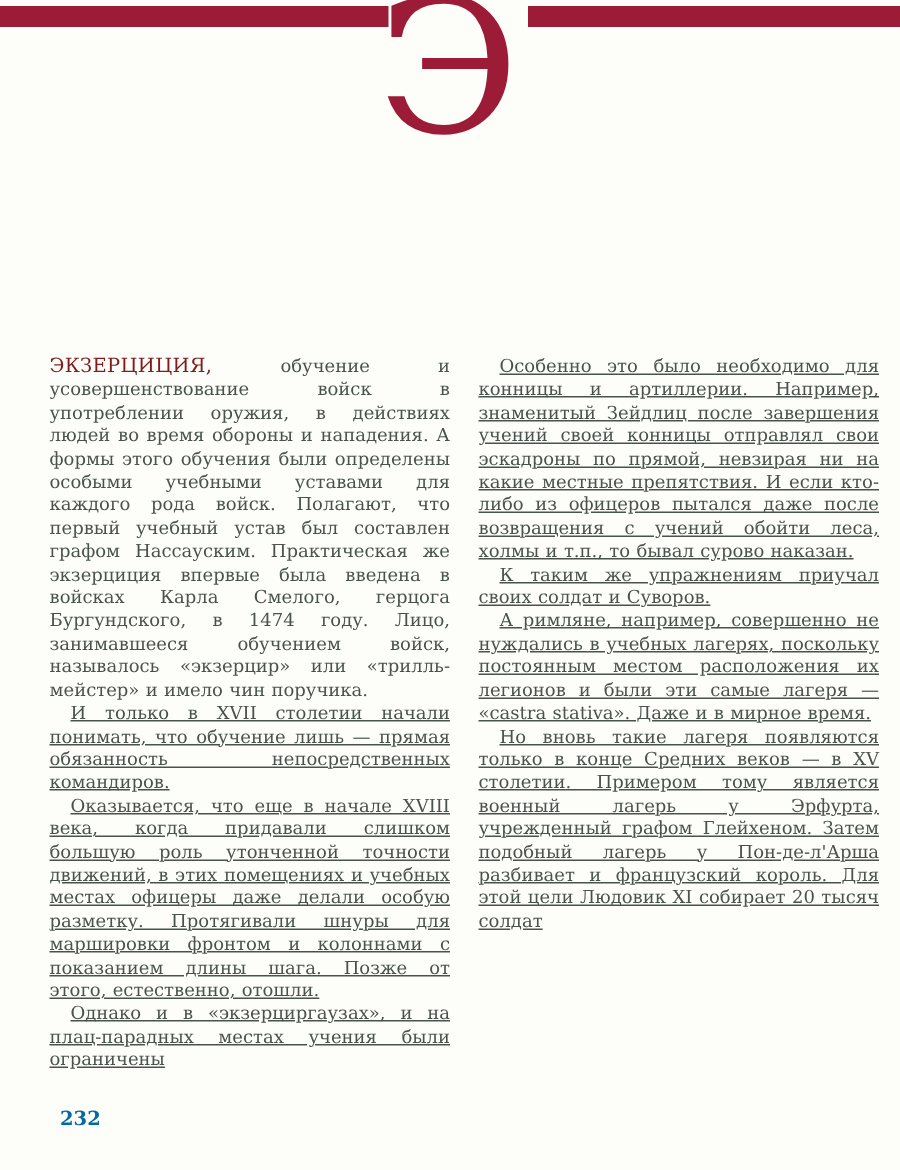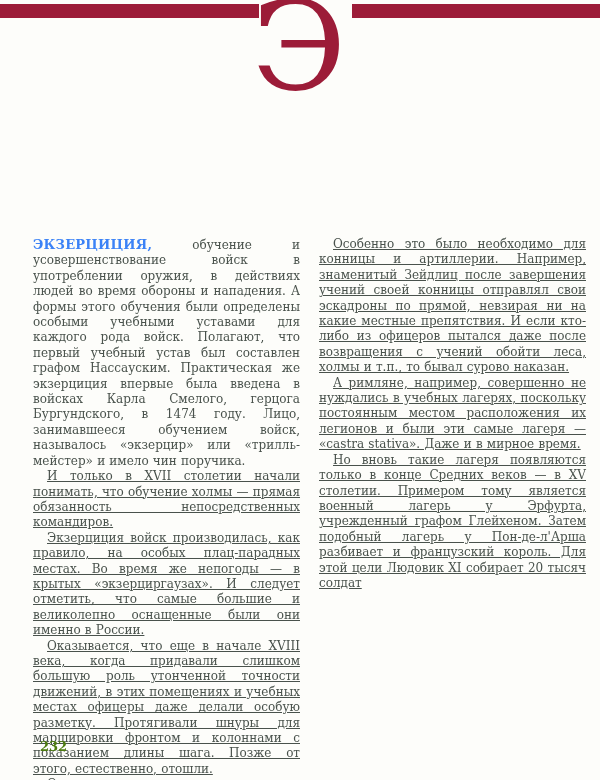--- a/index.html
+++ b/index.html
@@ -37,48 +37,48 @@
   .col p {
     margin: 0;
     font-size: 12px;
     line-height: 15.4px;
     text-align: justify;
     color: #49524c;
     word-spacing: 0.4px;
   }
   .col p.indent { text-indent: 14px; text-decoration: underline; }
   .term {
-    color: #3b82f6;
-    font-weight: bold;
+    color: #7f1d1d;
+    font-weight: normal;
     font-size: 13px;
     letter-spacing: 0.2px;
   }
   .pagenum {
     position: absolute;
     left: 40px; top: 739px;
     font-size: 13px;
     font-weight: bold;
-    color: #4d7c0f;
+    color: #0369a1;
   }
 </style>
 </head>
 <body>
 
 <div class="rule rule-left"></div>
 <div class="rule rule-right"></div>
 <div class="drop-letter">Э</div>
 
 <div class="columns">
   <div class="col">
     <p><span class="term">ЭКЗЕРЦИЦИЯ,</span> <span>обучение и усовершенствование войск в употреблении оружия, в действиях людей во время обороны и нападения. А формы этого обучения были определены особыми учебными уставами для каждого рода войск. Полагают, что первый учебный устав был составлен графом Нассауским. Практическая же экзерциция впервые была введена в войсках Карла Смелого, герцога Бургундского, в 1474 году. Лицо, занимавшееся обучением войск, называлось «экзерцир» или «трилль-мейстер» и имело чин поручика.</span></p>
-    <p class="indent">И только в XVII столетии начали понимать, что обучение холмы — прямая обязанность непосредственных командиров.</p>
-    <p class="indent">Экзерциция войск производилась, как правило, на особых плац-парадных местах. Во время же непогоды — в крытых «экзерциргаузах». И следует отметить, что самые большие и великолепно оснащенные были они именно в России.</p>
+    <p class="indent">И только в XVII столетии начали понимать, что обучение лишь — прямая обязанность непосредственных командиров.</p>
     <p class="indent">Оказывается, что еще в начале XVIII века, когда придавали слишком большую роль утонченной точности движений, в этих помещениях и учебных местах офицеры даже делали особую разметку. Протягивали шнуры для маршировки фронтом и колоннами с показанием длины шага. Позже от этого, естественно, отошли.</p>
     <p class="indent">Однако и в «экзерциргаузах», и на плац-парадных местах учения были ограничены</p>
   </div>
   <div class="col">
     <p class="indent">Особенно это было необходимо для конницы и артиллерии. Например, знаменитый Зейдлиц после завершения учений своей конницы отправлял свои эскадроны по прямой, невзирая ни на какие местные препятствия. И если кто-либо из офицеров пытался даже после возвращения с учений обойти леса, холмы и т.п., то бывал сурово наказан.</p>
+    <p class="indent">К таким же упражнениям приучал своих солдат и Суворов.</p>
     <p class="indent">А римляне, например, совершенно не нуждались в учебных лагерях, поскольку постоянным местом расположения их легионов и были эти самые лагеря — «castra stativa». Даже и в мирное время.</p>
     <p class="indent">Но вновь такие лагеря появляются только в конце Средних веков — в XV столетии. Примером тому является военный лагерь у Эрфурта, учрежденный графом Глейхеном. Затем подобный лагерь у Пон-де-л'Арша разбивает и французский король. Для этой цели Людовик XI собирает 20 тысяч солдат</p>
   </div>
 </div>
 
 <div class="pagenum">232</div>
 
 </body></html>

